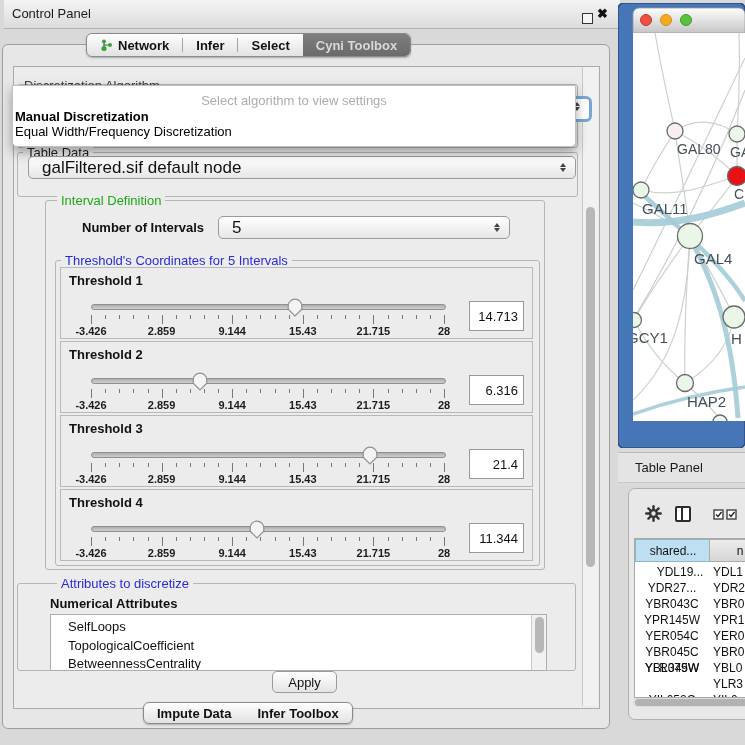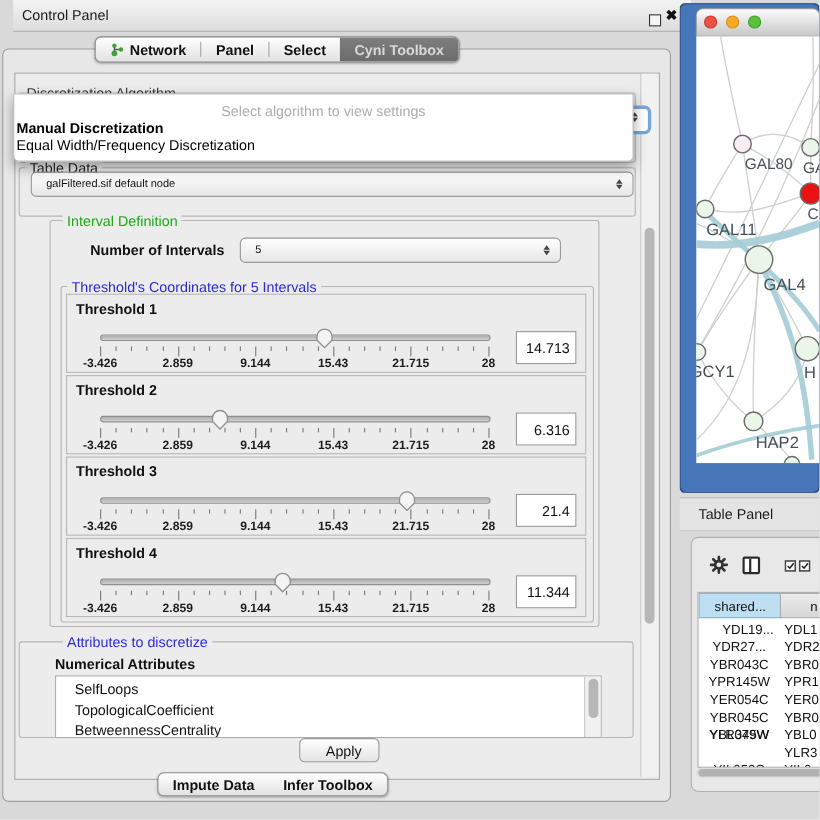--- a/index.html
+++ b/index.html
@@ -1,56 +1,56 @@
 <!DOCTYPE html>
 <html><head>
 <meta charset="utf-8">
 <style>
   html,body{margin:0;padding:0;}
   body{width:745px;height:745px;overflow:hidden;position:relative;background:#d9d9d9;
        font-family:"Liberation Sans", sans-serif; -webkit-font-smoothing:antialiased;}
   .abs{position:absolute;}
-  .titlebar{left:12px;top:0;width:616px;height:28px;background:linear-gradient(#f4f4f4,#dcdcdc);
+  .titlebar{left:4px;top:0;width:616px;height:28px;background:linear-gradient(#f4f4f4,#dcdcdc);
             border-bottom:1px solid #b0b0b0;}
   .titlebar .ttl{position:absolute;left:8px;top:6px;font-size:13px;color:#1a1a1a;}
   .float-ic{position:absolute;left:578px;top:13px;width:9px;height:9px;border:1.5px solid #333;background:#f5f5f5;}
   .close-ic{position:absolute;left:593px;top:6px;font-size:13px;font-weight:bold;color:#111;}
   .outer-panel{left:2px;top:44px;width:606px;height:683px;background:#e7e7e7;border:1px solid #9e9e9e;border-radius:6px;}
   .content{left:13px;top:66px;width:585px;height:641px;background:#ececec;border:1px solid #ababab;}
   
   .segbar{display:flex;height:22px;border:1px solid #8a8a8a;border-radius:6px;overflow:hidden;
           background:linear-gradient(#fefefe,#e2e2e2);box-shadow:0 1px 2px rgba(0,0,0,.25);z-index:30;}
   .seg{display:flex;align-items:center;padding:0 13px;font-size:13px;font-weight:600;color:#111;white-space:nowrap;}
   .seg.sel{background:linear-gradient(#7e7e7e,#6b6b6b);color:#d9d9d9;}
   .segsep{width:1px;background:#a5a5a5;margin:4px 0;}
   
   .groupbox{border:1px solid #b5b5b5;border-radius:3px;background:transparent;}
   .glabel{position:absolute;font-size:13px;background:#ececec;padding:0 4px;white-space:nowrap;}
   .combo{display:flex;align-items:center;background:linear-gradient(#ffffff,#f0f0f0 60%,#e6e6e6);
-         border:1px solid #9a9a9a;border-radius:5px;font-size:10px;color:#111;}
+         border:1px solid #9a9a9a;border-radius:5px;font-size:17px;color:#111;}
   .combo .cv{padding-left:13px;}
   .spin{margin-left:auto;margin-right:9px;display:flex;flex-direction:column;gap:1px;}
   .spin i{width:0;height:0;border-left:3.5px solid transparent;border-right:3.5px solid transparent;display:block;}
   .spin .up{border-bottom:4px solid #444;}
   .spin .dn{border-top:4px solid #444;}
   .tpanel{background:#ececec;border:1px solid #b8b8b8;}
   .ttitle{position:absolute;left:8px;top:5px;font-size:13px;font-weight:bold;color:#111;}
   .track{position:absolute;height:4px;background:linear-gradient(#aeaeae,#cfcfcf);border:1px solid #8f8f8f;border-radius:3px;}
   .tick{position:absolute;width:1px;background:#777;}
   .tlab{position:absolute;width:56px;text-align:center;font-size:11px;font-weight:600;color:#1c1c1c;}
   .valbox{position:absolute;background:#fff;border:1px solid #999;font-size:13px;color:#111;
           display:flex;align-items:center;justify-content:flex-end;padding-right:5px;}
   .popup{left:12px;top:85px;width:562px;height:60px;background:#fff;border:1px solid #c0c0c0;
          border-radius:0 0 5px 5px;box-shadow:0 5px 12px rgba(0,0,0,.35);z-index:50;}
   .popup .prompt{position:absolute;left:0;top:7px;width:100%;text-align:center;color:#adadad;font-size:13px;}
   .popup .opt{position:absolute;left:2px;font-size:13px;color:#000;white-space:nowrap;}
   .scrollV{background:#f1f1f1;border-left:1px solid #c9c9c9;}
   .thumbV{position:absolute;background:#b7b7b7;border-radius:5px;}
   .btn{display:flex;align-items:center;justify-content:center;background:linear-gradient(#ffffff,#e4e4e4);
-       border:1px solid #9b9b9b;border-radius:5px;font-size:13px;color:#111;padding-left:8px;}
+       border:1px solid #9b9b9b;border-radius:5px;font-size:13px;color:#111;}
   .tp-bar{left:618px;top:452px;width:127px;height:29px;background:#e4e4e4;border-top:1px solid #bcbcbc;border-bottom:1px solid #c8c8c8;}
   .tp-bar span{position:absolute;left:17px;top:7px;font-size:13px;color:#1a1a1a;}
   .tp-box{left:628px;top:488px;width:132px;height:230px;background:#e8e8e8;border:1px solid #b0b0b0;border-radius:7px;}
   .colicon{position:absolute;width:12px;height:12px;border:2px solid #2c2c2c;border-radius:2px;background:#fff;}
   .colicon i{position:absolute;left:4px;top:0;width:2px;height:12px;background:#2c2c2c;}
   .grid-hcell{position:absolute;font-size:12px;display:flex;align-items:center;justify-content:center;}
   .grid-cell{position:absolute;font-size:12px;color:#111;display:flex;align-items:center;}
   svg text{font-family:"Liberation Sans", sans-serif;}
 </style>
 </head>
@@ -70,21 +70,21 @@
         <line x1="4" y1="3.5" x2="4" y2="10.5" stroke="#555" stroke-width="1.2"></line>
         <line x1="4" y1="7" x2="10" y2="7" stroke="#555" stroke-width="1.2"></line>
         <circle cx="4" cy="3.5" r="2" fill="#3aa435"></circle>
         <circle cx="4" cy="10.5" r="2.6" fill="#3aa435"></circle>
         <circle cx="10" cy="7" r="2" fill="#3aa435"></circle>
       </svg>
       <span>Network</span>
     </div>
     <span class="segsep"></span>
     <div class="seg">
-      <span>Panel</span>
+      <span>Infer</span>
     </div>
     <span class="segsep"></span>
     <div class="seg">
       <span>Select</span>
     </div>
     <div class="seg sel">
       <span>Cyni Toolbox</span>
     </div>
   </div>
 

